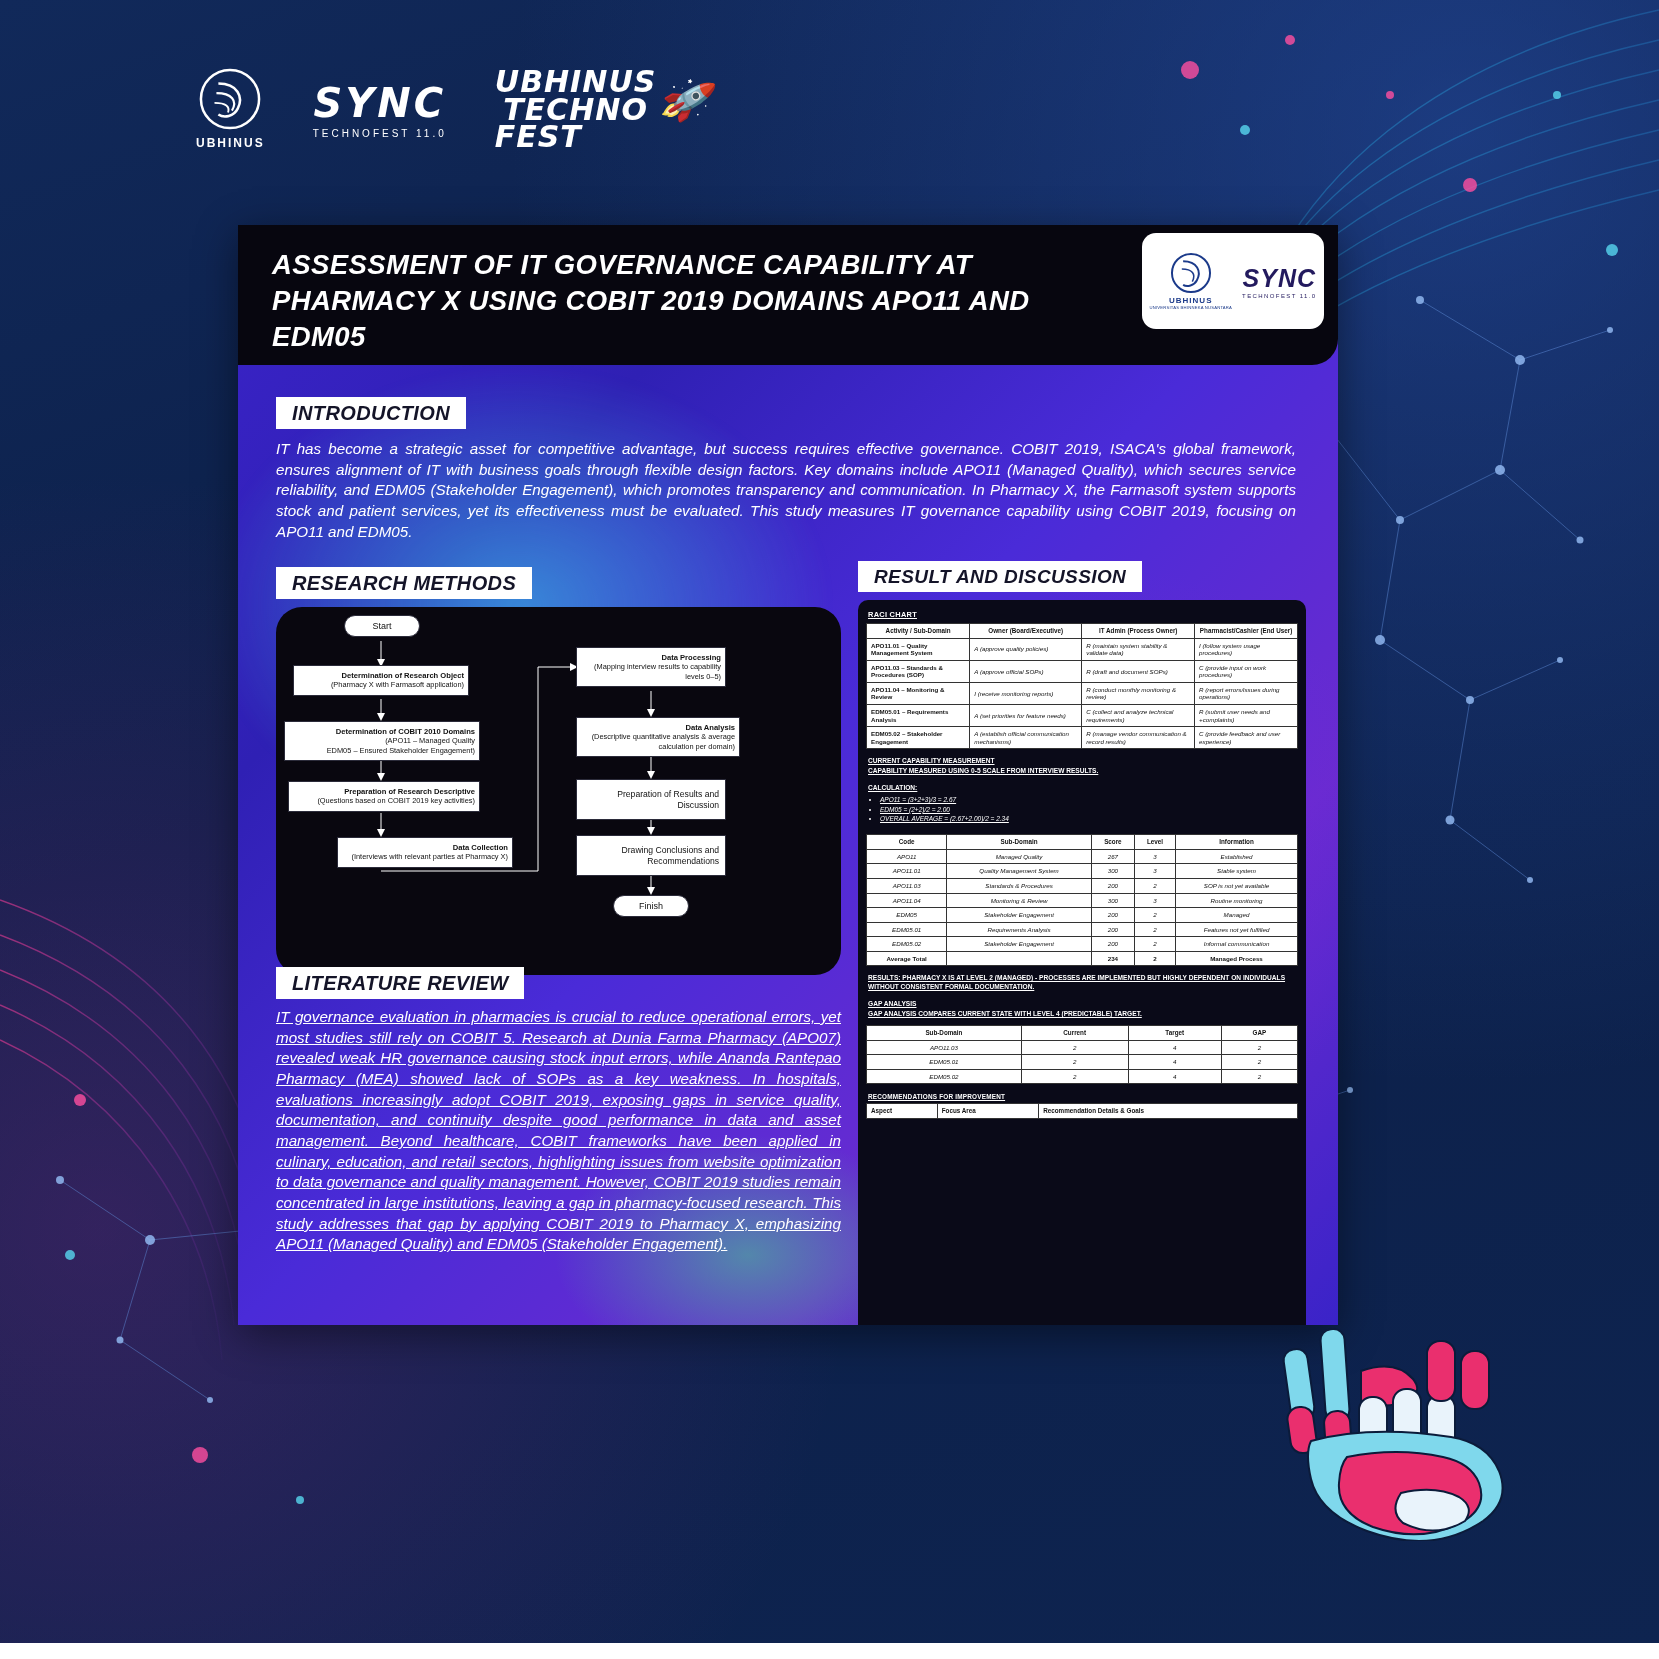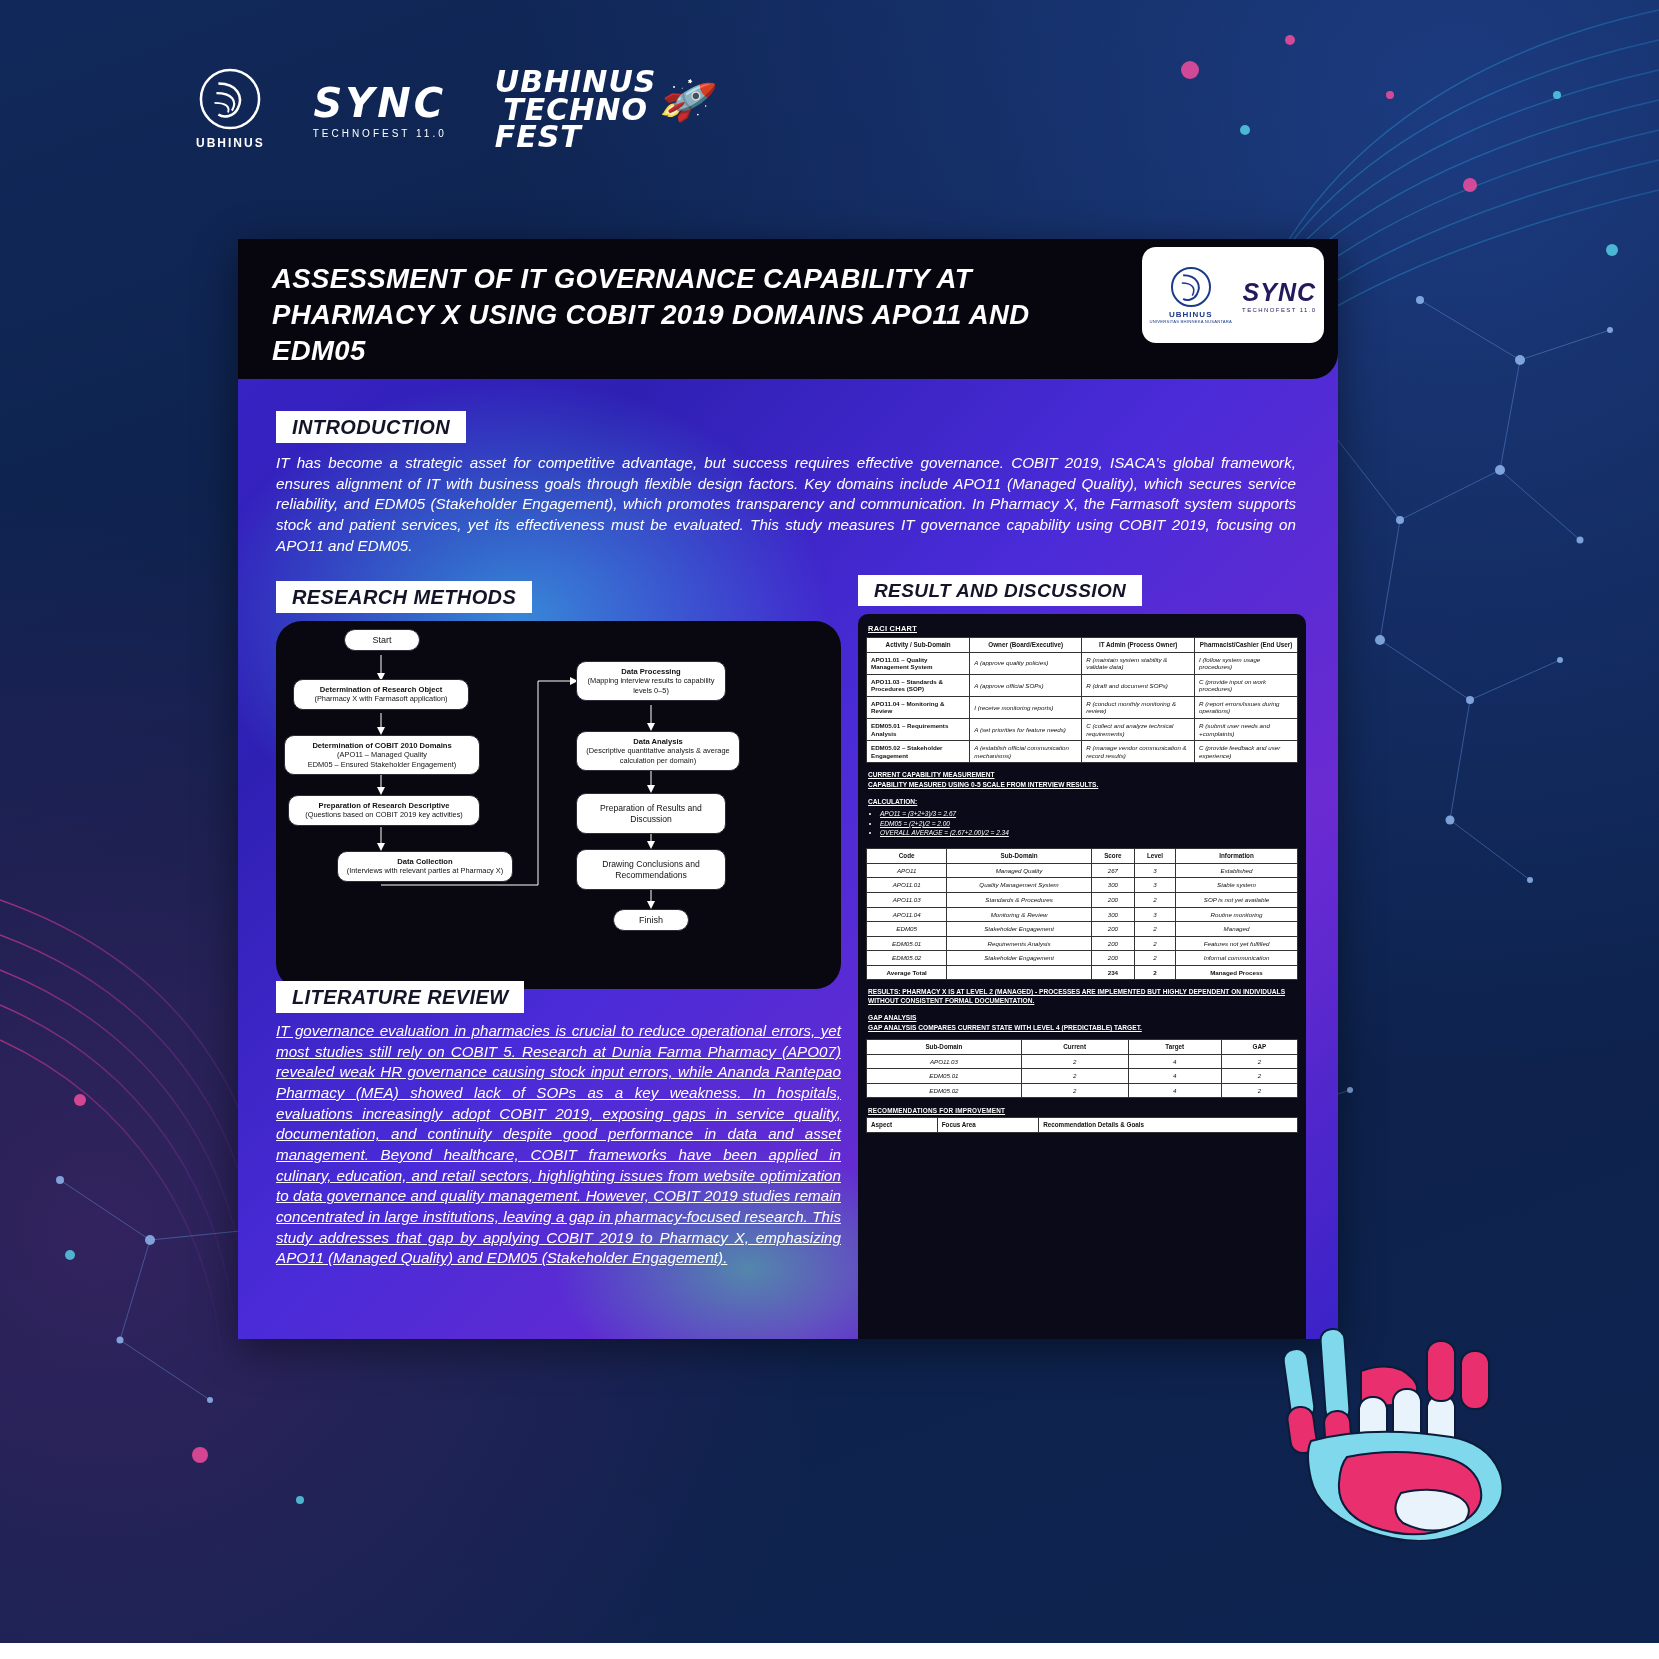--- a/index.html
+++ b/index.html
@@ -40,21 +40,21 @@
     font-weight: 800; font-style: italic; letter-spacing: 1px;
     font-family: "DejaVu Sans", sans-serif; line-height: .92;
   }
   .logo-tf .l1 { font-size: 30px; }
   .logo-tf .l2 { font-size: 30px; text-align: center; }
   .logo-tf .l3 { font-size: 30px; }
   .rocket { position: absolute; right: -58px; top: 8px; font-size: 42px; transform: rotate(14deg); }
 
   
   .poster {
-    position: absolute; left: 238px; top: 239px;
+    position: absolute; left: 238px; top: 225px;
     width: 1100px; height: 1100px;
     background: linear-gradient(135deg,#3a23c8 0%, #2f20b4 25%, #4a2bd8 50%, #6a2bd0 75%, #3a23c8 100%);
     overflow: hidden;
     box-shadow: 0 10px 40px rgba(0,0,0,.45);
   }
   .poster-blob1 {
     position:absolute; left:-60px; top:120px; width:680px; height:520px;
     background: radial-gradient(ellipse at center, rgba(60,220,240,.55), rgba(60,220,240,0) 65%);
     filter: blur(6px);
   }
@@ -104,22 +104,22 @@
     text-align: justify;
   }
 
   
   .rm-wrap { position:absolute; left:38px; top:342px; width:565px; }
   .rm-panel {
     margin-top:8px; width:565px; height:368px; background:#09070f; border-radius:26px;
     position:relative;
   }
   .node {
-    position:absolute; background:#fff; border:1px solid #2b2b3a; border-radius:10px;
-    color:#111; text-align:center; font-size:7.4px; line-height:1.25; padding:5px 4px;
+    position:absolute; background:#fff; border:1px solid #2b2b3a; border-radius:0;
+    color:#111; text-align:right; font-size:7.4px; line-height:1.25; padding:5px 4px;
   }
   .node b { font-size:7.6px; }
   .pill {
     position:absolute; background:#fff; border:1px solid #2b2b3a; border-radius:40px;
     color:#111; text-align:center; font-size:9px; padding:5px 0;
   }
   .node.plain { font-size:8.6px; padding:9px 6px; }
   .flow-svg { position:absolute; inset:0; }
 
   

